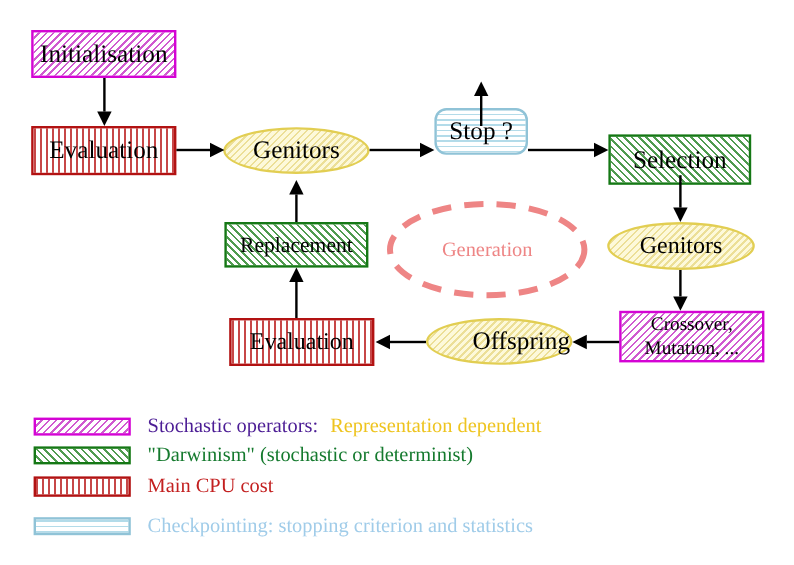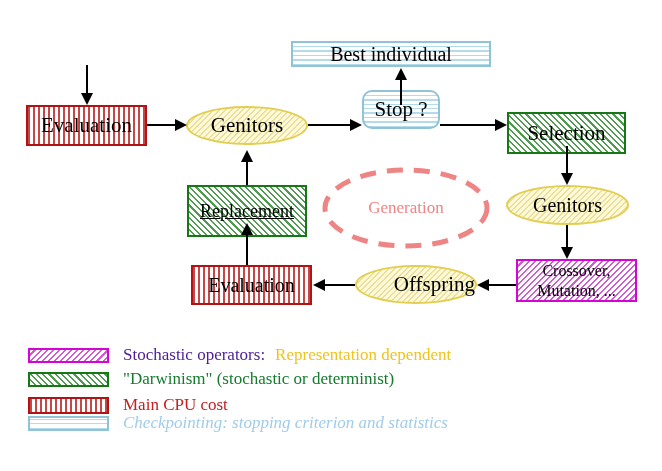--- a/index.html
+++ b/index.html
@@ -61,42 +61,42 @@
   .c-representation{color:#eec41f;margin-left:10px;}
   .c-darwinism{color:#157a2e;}
   .c-cpu{color:#c32020;}
   .c-checkpoint{color:#a0cce9;}
 </style>
 </head>
 <body>
 
 <div id="canvas">
 
+  <div class="node hatch-magenta f21" style="left:26px;top:25px;width:121px;height:40px;">
+    <span>Initialisation</span>
+  </div>
 
   <div class="node stripes-red f21" style="left:26px;top:105px;width:121px;height:41px;">
     <span>Evaluation</span>
   </div>
 
-  <div class="node stripes-cyan f20" style="left:291px;top:41px;width:200px;height:26px;">
-    <span>Best individual</span>
-  </div>
 
   <div class="node ellipse f21" style="left:186px;top:106px;width:122px;height:39px;">
     <span>Genitors</span>
   </div>
 
   <div class="node stripes-cyan f21" style="left:362px;top:90px;width:78px;height:39px;border-radius:10px;">
     <span>Stop ?</span>
   </div>
 
   <div class="node hatch-green f21" style="left:507px;top:112px;width:119px;height:42px;">
     <span>Selection</span>
   </div>
 
-  <div class="node hatch-green f18" style="left:187px;top:185px;width:120px;height:52px;text-decoration:underline;">
+  <div class="node hatch-green f18" style="left:187px;top:185px;width:120px;height:38px;">
     <span>Replacement</span>
   </div>
 
   <div id="generation-wrap">
     <svg width="170" height="84">
       <ellipse cx="85" cy="42" rx="81" ry="38" fill="none" stroke="#ee8585" stroke-width="5" stroke-dasharray="16 11"></ellipse>
     </svg>
     <div id="generation-label">Generation</div>
   </div>
 
@@ -181,18 +181,18 @@
   <div class="legend-row" style="top:368px;">
     <div class="swatch sw-green"></div>
     <span class="legend-text c-darwinism">"Darwinism" (stochastic or determinist)</span>
   </div>
 
   <div class="legend-row" style="top:394px;">
     <div class="swatch sw-red"></div>
     <span class="legend-text c-cpu">Main CPU cost</span>
   </div>
 
-  <div class="legend-row" style="top:412px;font-style:italic;">
+  <div class="legend-row" style="top:427px;">
     <div class="swatch sw-cyan"></div>
     <span class="legend-text c-checkpoint">Checkpointing: stopping criterion and statistics</span>
   </div>
 
 </div>
 
 </body></html>

